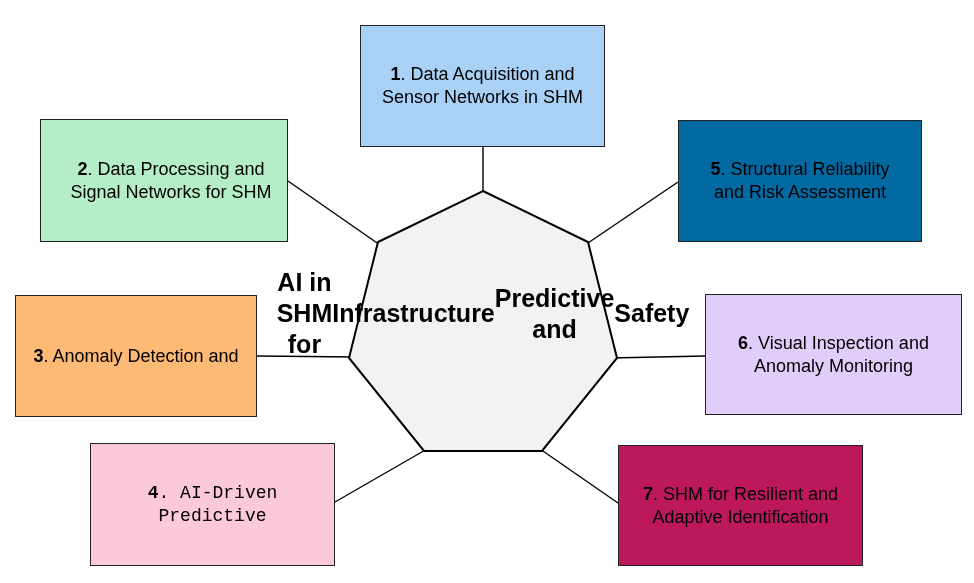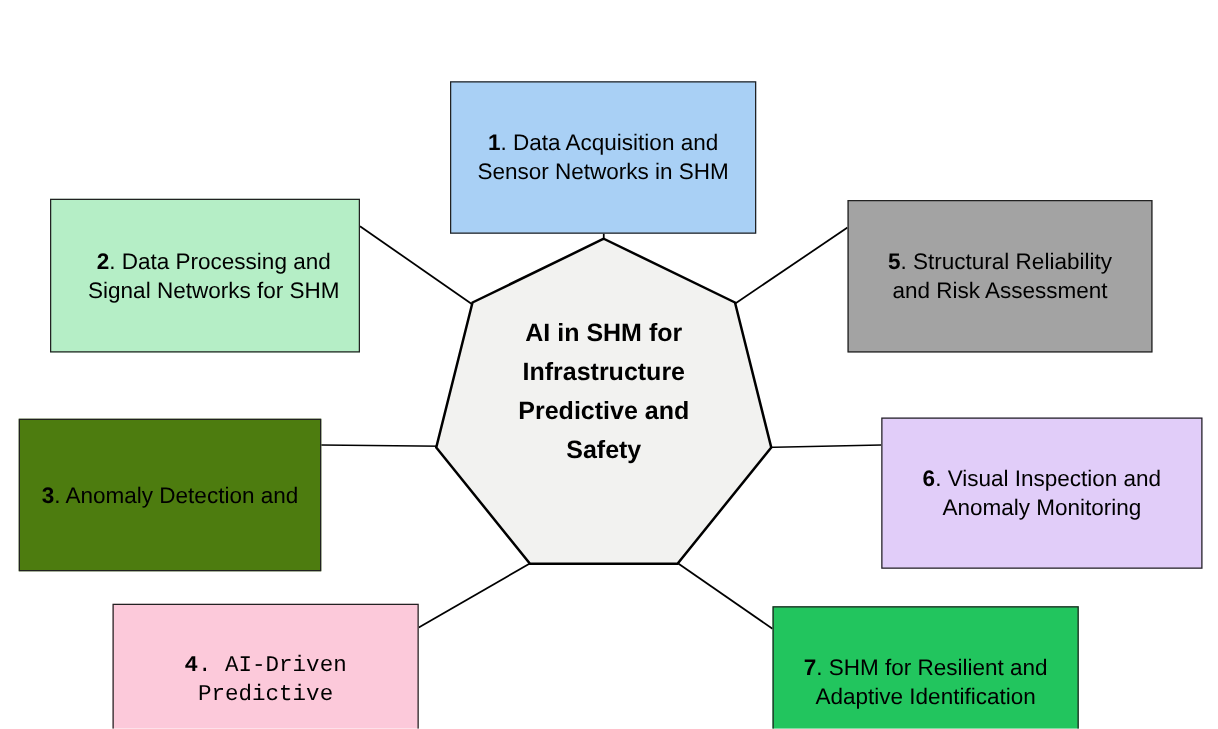--- a/index.html
+++ b/index.html
@@ -18,37 +18,36 @@
     display: flex;
     flex-direction: column;
     align-items: center;
     justify-content: center;
     text-align: center;
     border: 1.5px solid #222222;
     font-size: 18px;
     line-height: 23px;
     box-sizing: border-box;
     padding: 4px 6px;
-    margin-top: 40px;
   }
   .node .num { font-weight: bold; }
   .node-1 { left: 360px; top: 25px;  width: 245px; height: 122px; }
   .node-2 { left: 40px;  top: 119px; width: 248px; height: 123px; padding-left: 20px; }
   .node-3 { left: 15px;  top: 295px; width: 242px; height: 122px; }
   .node-4 { left: 90px;  top: 443px; width: 245px; height: 123px; }
   .node-5 { left: 678px; top: 120px; width: 244px; height: 122px; }
   .node-6 { left: 705px; top: 294px; width: 257px; height: 121px; }
   .node-7 { left: 618px; top: 445px; width: 245px; height: 121px; }
   .center-label {
     position: absolute;
     left: 353px; top: 246px; width: 260px; height: 135px;
-    display: flex; flex-direction: column;
+    display: flex; flex-direction: row;
     align-items: center; justify-content: center;
     text-align: center;
-    font-size: 20px;
+    font-size: 25px;
     font-weight: bold;
     line-height: 31px;
   }
 </style>
 </head>
 <body>
 
 <div class="canvas">
 
   <svg class="wires" viewBox="0 0 974 583" xmlns="http://www.w3.org/2000/svg">
@@ -72,36 +71,36 @@
   <div class="node node-1" style="background-color: rgb(169, 208, 245);">
     <div><span class="num">1</span><span>. Data Acquisition and</span></div>
     <div>Sensor Networks in SHM</div>
   </div>
 
   <div class="node node-2" style="background-color: rgb(181, 238, 198);">
     <div><span class="num">2</span><span>. Data Processing and</span></div>
     <div>Signal Networks for SHM</div>
   </div>
 
-  <div class="node node-3" style="background-color: #4d7c0f;">
+  <div class="node node-3" style="background-color: #fdba74;">
     <div><span class="num">3</span><span>. Anomaly Detection and</span></div>
   </div>
 
   <div class="node node-4" style="background-color: rgb(252, 201, 218); font-family: Liberation Mono, monospace;">
     <div><span class="num">4</span><span>. AI-Driven Predictive</span></div>
   </div>
 
-  <div class="node node-5" style="background-color: #a3a3a3;">
+  <div class="node node-5" style="background-color: #0369a1;">
     <div><span class="num">5</span><span>. Structural Reliability</span></div>
     <div>and Risk Assessment</div>
   </div>
 
   <div class="node node-6" style="background-color: rgb(225, 205, 249);">
     <div><span class="num">6</span><span>. Visual Inspection and</span></div>
     <div>Anomaly Monitoring</div>
   </div>
 
-  <div class="node node-7" style="background-color: #22c55e;">
+  <div class="node node-7" style="background-color: #be185d;">
     <div><span class="num">7</span><span>. SHM for Resilient and</span></div>
     <div>Adaptive Identification</div>
   </div>
 
 </div>
 
 </body></html>

